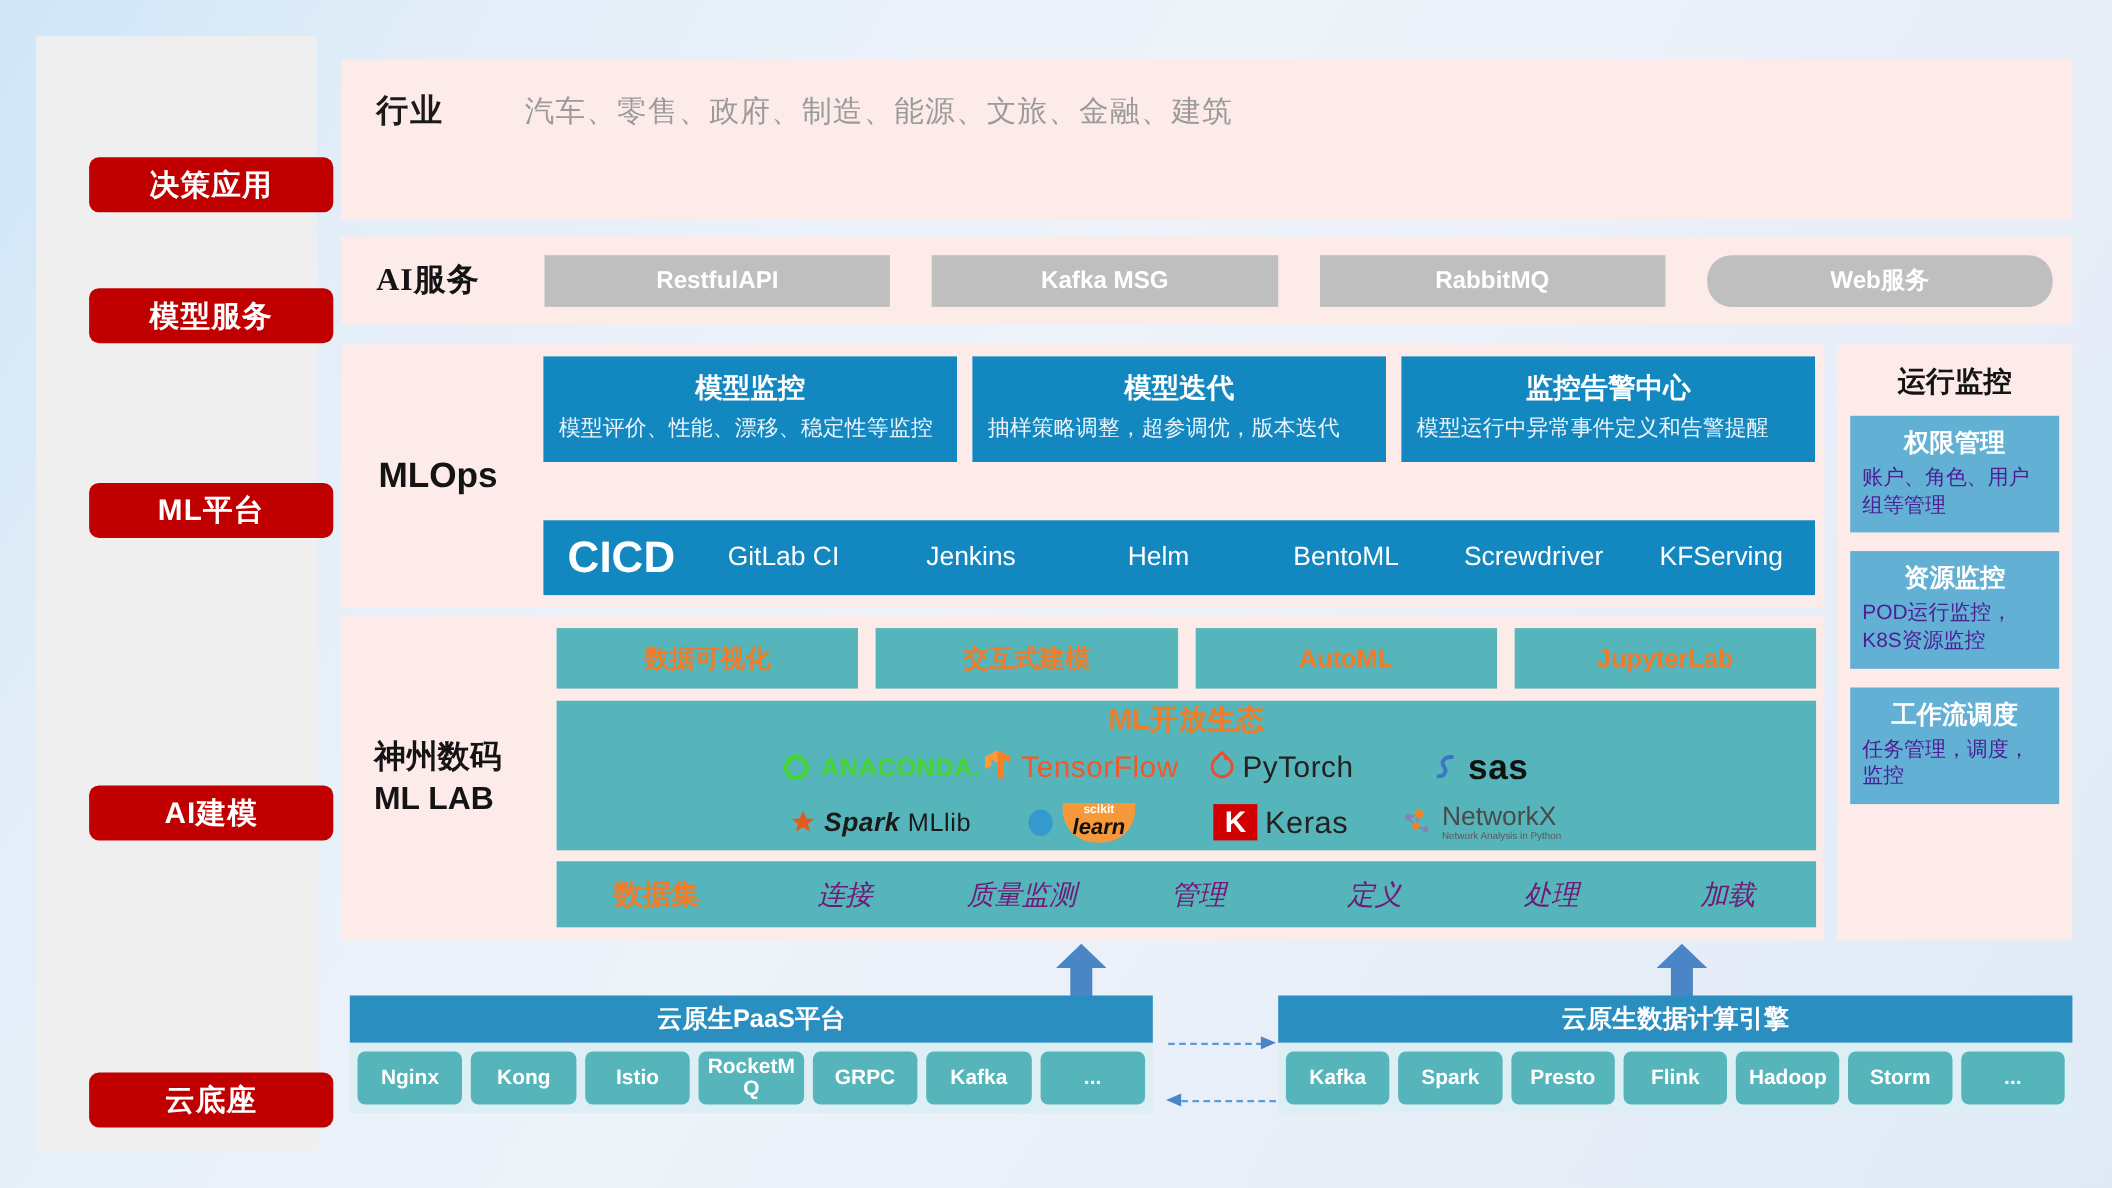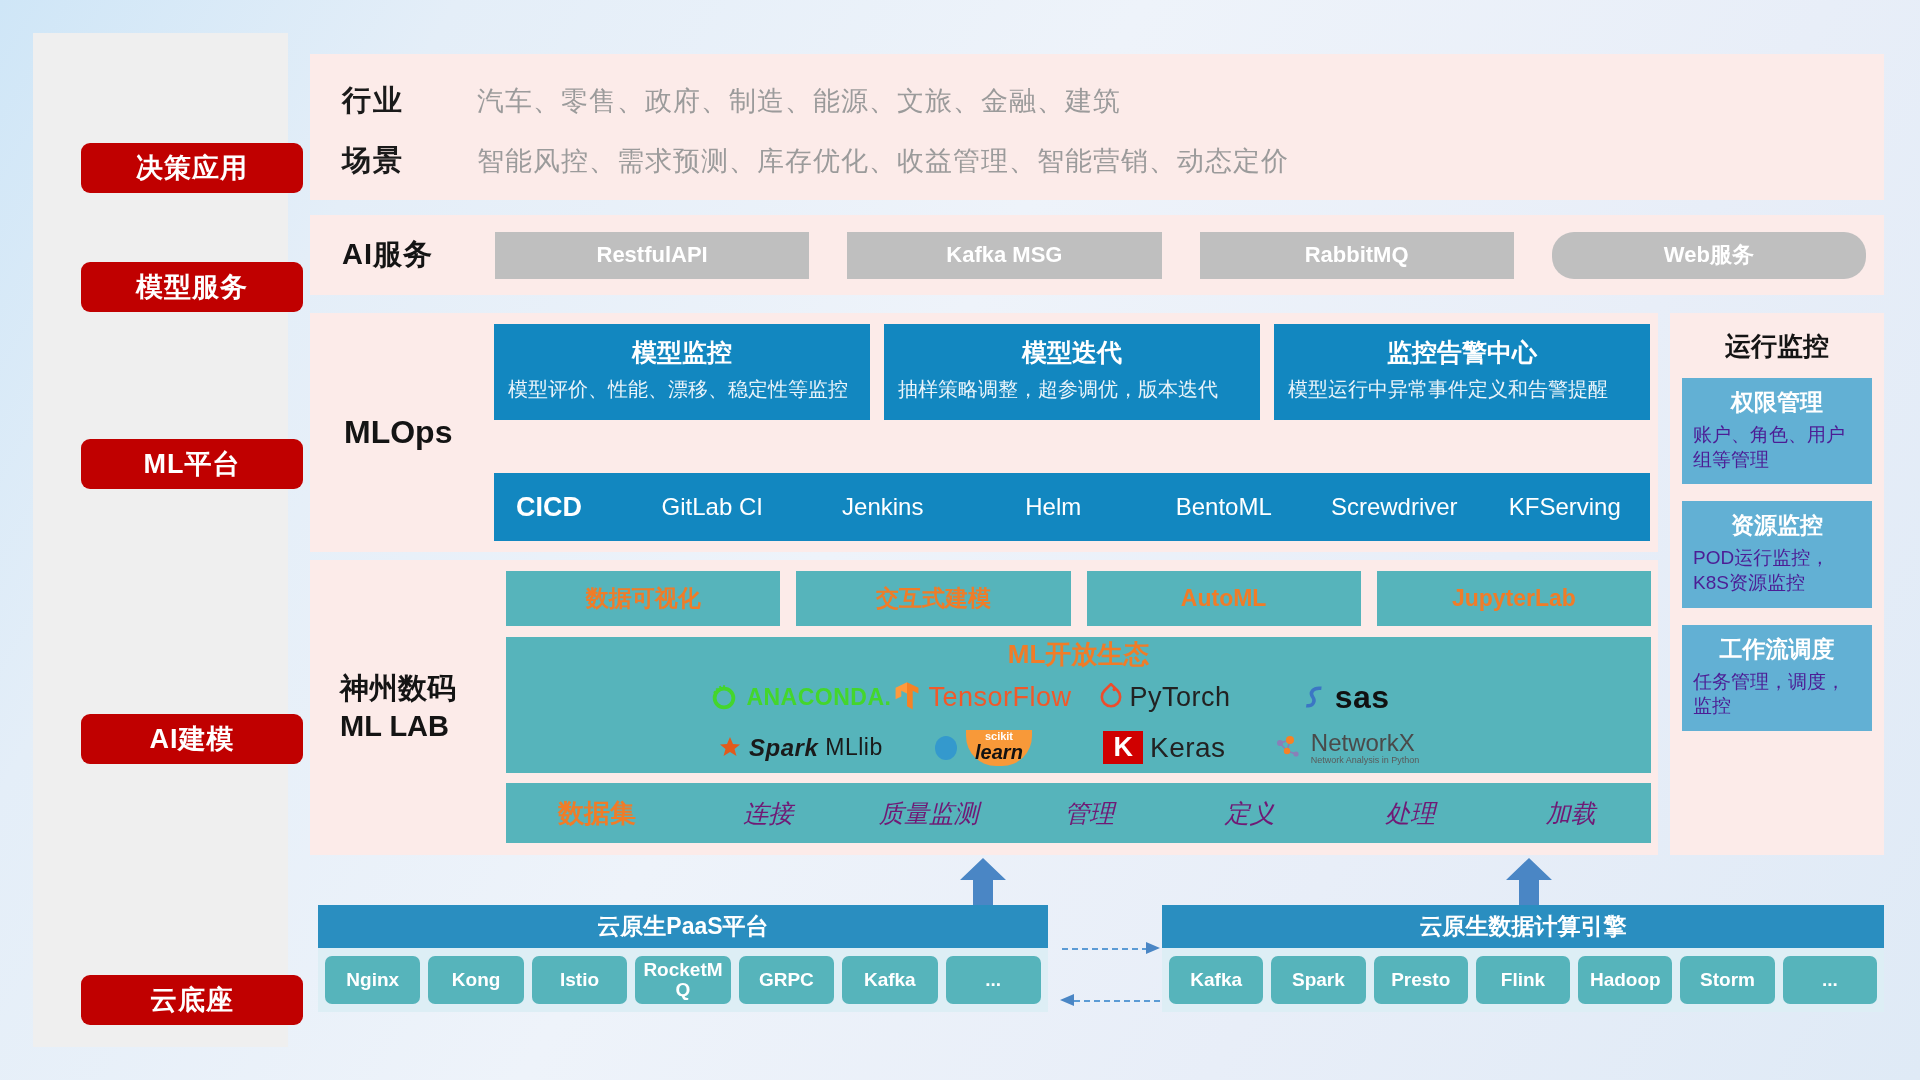--- a/index.html
+++ b/index.html
@@ -46,21 +46,21 @@
     letter-spacing: 2px; flex: none;
   }
   .kv-val { font-size: 27px; color: #9b9b9b; letter-spacing: 1px; }
   #kv-row-1 { margin-top: 10px; }
 
   
   #panel-aisvc { left: 0; top: 215px; width: 1574px; height: 80px;
                  display: flex; align-items: center; }
   #aisvc-label {
     width: 185px; padding-left: 32px; font-size: 29px; font-weight: bold;
-    color: #141414; letter-spacing: 1px; flex: none;
+    color: #141414; letter-spacing: 1px; flex: none; font-family: Liberation Serif, serif;
   }
   .aisvc-chip {
     flex: 1; margin-right: 38px; height: 47px; background: #bfbfbf;
     color: #fff; font-size: 22px; font-weight: bold;
     display: flex; align-items: center; justify-content: center;
   }
   .aisvc-chip:last-child { margin-right: 18px; border-radius: 22px; }
 
   
   #panel-mlops { left: 0; top: 313px; width: 1348px; height: 239px; }
@@ -75,21 +75,21 @@
     flex: 1; background: #1287c0; padding: 12px 14px 10px;
     height: 96px; color: #fff;
   }
   .mlops-card-title { font-size: 25px; font-weight: bold; text-align: center; margin-bottom: 7px; }
   .mlops-card-desc { font-size: 20px; line-height: 1.3; color: #eaf4fa; }
   #cicd-bar {
     position: absolute; left: 184px; top: 160px; right: 8px; height: 68px;
     background: #1287c0; display: flex; align-items: center;
     overflow: hidden; color: #fff;
   }
-  #cicd-title { width: 133px; padding-left: 22px; font-size: 27px; font-weight: bold; flex: none; }
+  #cicd-title { width: 133px; padding-left: 22px; font-size: 40px; font-weight: bold; flex: none; }
   .cicd-item {
     flex: 1; font-size: 24px; text-align: center;
     line-height: 1.05; word-break: break-all; padding: 0 3px;
   }
 
   
   #panel-mllab { left: 0; top: 560px; width: 1348px; height: 295px; }
   #mllab-label {
     position: absolute; left: 30px; top: 0; width: 170px; height: 100%;
     display: flex; align-items: center;
@@ -171,24 +171,20 @@
   </div>
 </div>
 
 <div id="main">
 
   <div class="panel" id="panel-apps">
     <div class="kv-wrap">
       <div class="kv-row">
         <div class="kv-key">行业</div>
         <div class="kv-val">汽车、零售、政府、制造、能源、文旅、金融、建筑</div>
-      </div>
-      <div class="kv-row" id="kv-row-1">
-        <div class="kv-key">场景</div>
-        <div class="kv-val">智能风控、需求预测、库存优化、收益管理、智能营销、动态定价</div>
       </div>
     </div>
   </div>
 
   <div class="panel" id="panel-aisvc">
     <div id="aisvc-label">AI服务</div>
     <div class="aisvc-chip">RestfulAPI</div>
     <div class="aisvc-chip">Kafka MSG</div>
     <div class="aisvc-chip">RabbitMQ</div>
     <div class="aisvc-chip">Web服务</div>

